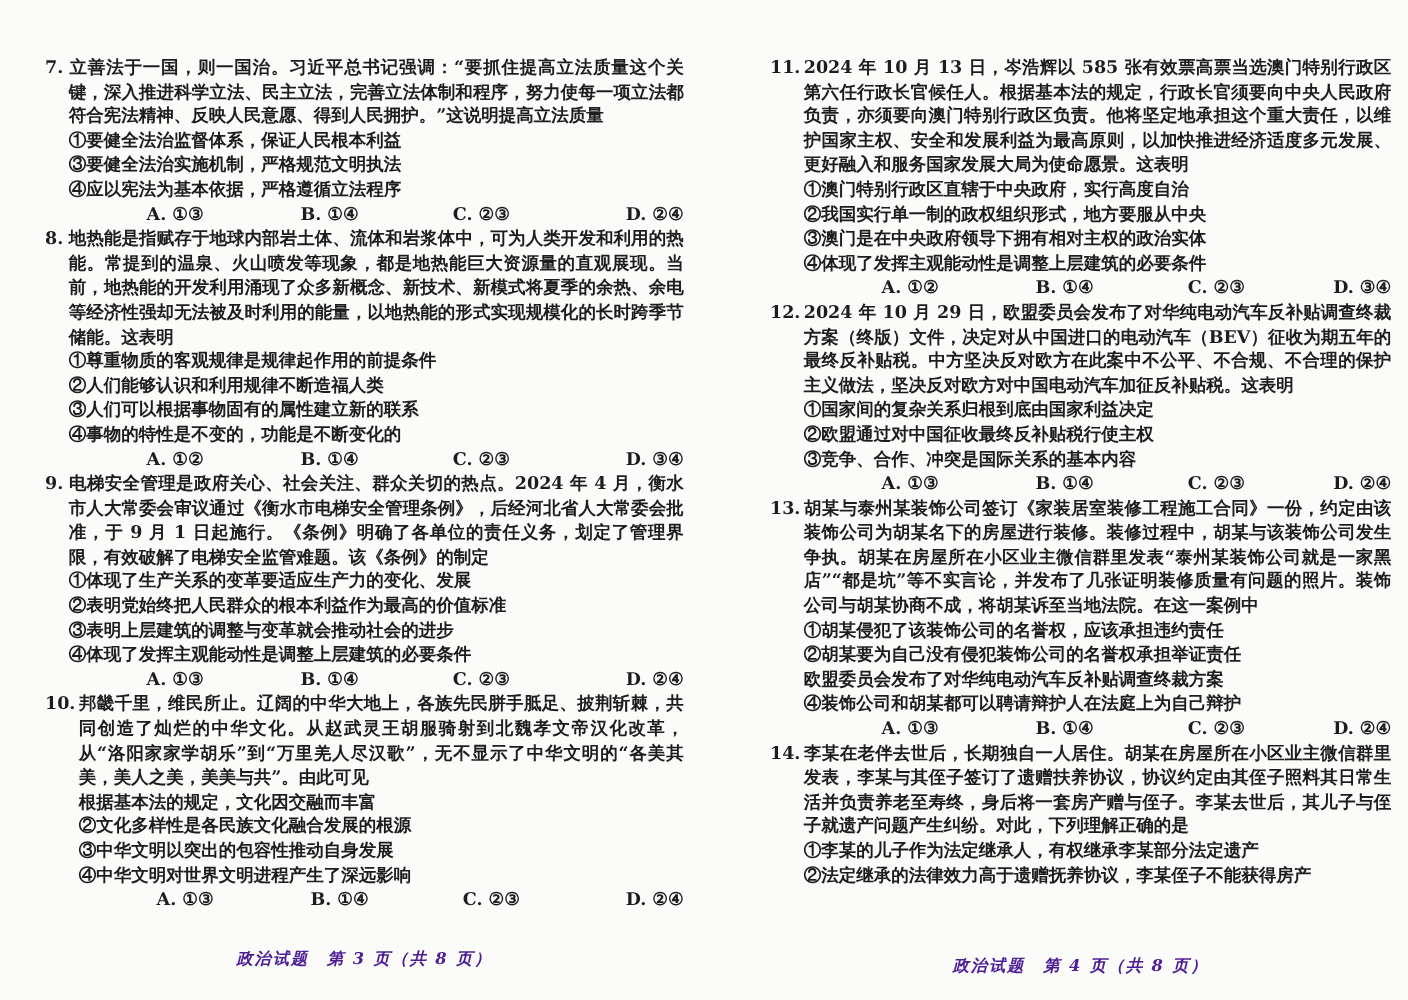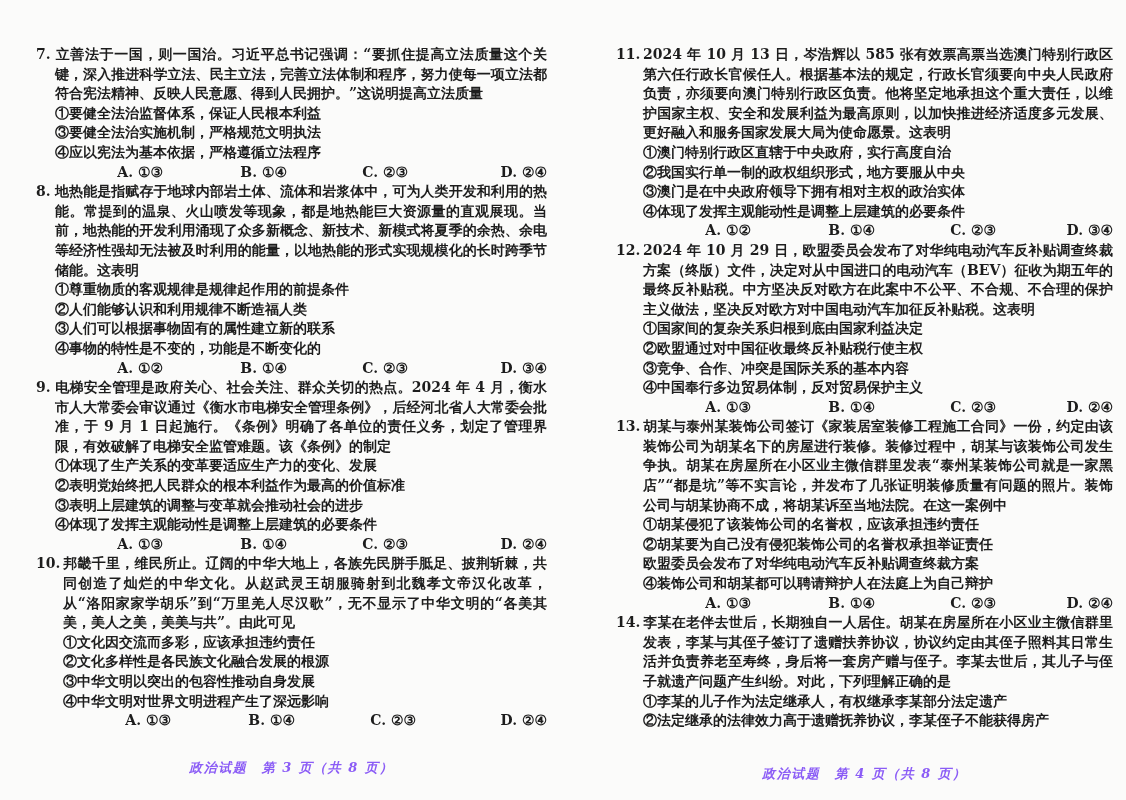--- a/index.html
+++ b/index.html
@@ -52,21 +52,21 @@
   .opt { white-space: nowrap; text-align: right; }
 
   .footer {
     position: absolute;
     font-size: 13px;
     line-height: 16px;
     font-style: italic;
     font-weight: 600;
     letter-spacing: 1.5px;
     text-align: center;
-    color: #8b5cf6;
+    color: #4c1d95;
   }
   #footer-left  { left: 36px;  width: 511px; top: 760px; }
   #footer-right { left: 616px; width: 497px; top: 766px; }
 </style>
 </head>
 <body>
 
 <div class="page" id="page-left">
     <div class="question q1">
       <p class="stem"><span class="qnum">7.</span><span class="qtext">立善法于一国，则一国治。习近平总书记强调：“要抓住提高立法质量这个关键，深入推进科学立法、民主立法，完善立法体制和程序，努力使每一项立法都符合宪法精神、反映人民意愿、得到人民拥护。”这说明提高立法质量</span></p>
@@ -101,21 +101,21 @@
       <div class="statement">④体现了发挥主观能动性是调整上层建筑的必要条件</div>
       <div class="opts">
         <span class="opt">A. ①③</span>
         <span class="opt">B. ①④</span>
         <span class="opt">C. ②③</span>
         <span class="opt">D. ②④</span>
       </div>
     </div>
     <div class="question q2">
       <p class="stem"><span class="qnum">10.</span><span class="qtext">邦畿千里，维民所止。辽阔的中华大地上，各族先民胼手胝足、披荆斩棘，共同创造了灿烂的中华文化。从赵武灵王胡服骑射到北魏孝文帝汉化改革，从“洛阳家家学胡乐”到“万里羌人尽汉歌”，无不显示了中华文明的“各美其美，美人之美，美美与共”。由此可见</span></p>
-      <div class="statement">①文化因交流而多彩，应该承担违约责任</div>
+      <div class="statement">根据基本法的规定，文化因交融而丰富</div>
       <div class="statement">②文化多样性是各民族文化融合发展的根源</div>
       <div class="statement">③中华文明以突出的包容性推动自身发展</div>
       <div class="statement">④中华文明对世界文明进程产生了深远影响</div>
       <div class="opts">
         <span class="opt">A. ①③</span>
         <span class="opt">B. ①④</span>
         <span class="opt">C. ②③</span>
         <span class="opt">D. ②④</span>
       </div>
     </div>
@@ -133,21 +133,20 @@
         <span class="opt">B. ①④</span>
         <span class="opt">C. ②③</span>
         <span class="opt">D. ③④</span>
       </div>
     </div>
     <div class="question q2">
       <p class="stem"><span class="qnum">12.</span><span class="qtext">2024 年 10 月 29 日，欧盟委员会发布了对华纯电动汽车反补贴调查终裁方案（终版）文件，决定对从中国进口的电动汽车（BEV）征收为期五年的最终反补贴税。中方坚决反对欧方在此案中不公平、不合规、不合理的保护主义做法，坚决反对欧方对中国电动汽车加征反补贴税。这表明</span></p>
       <div class="statement">①国家间的复杂关系归根到底由国家利益决定</div>
       <div class="statement">②欧盟通过对中国征收最终反补贴税行使主权</div>
       <div class="statement">③竞争、合作、冲突是国际关系的基本内容</div>
-      <div class="statement">④中国奉行多边贸易体制，反对贸易保护主义</div>
       <div class="opts">
         <span class="opt">A. ①③</span>
         <span class="opt">B. ①④</span>
         <span class="opt">C. ②③</span>
         <span class="opt">D. ②④</span>
       </div>
     </div>
     <div class="question q2">
       <p class="stem"><span class="qnum">13.</span><span class="qtext">胡某与泰州某装饰公司签订《家装居室装修工程施工合同》一份，约定由该装饰公司为胡某名下的房屋进行装修。装修过程中，胡某与该装饰公司发生争执。胡某在房屋所在小区业主微信群里发表“泰州某装饰公司就是一家黑店”“都是坑”等不实言论，并发布了几张证明装修质量有问题的照片。装饰公司与胡某协商不成，将胡某诉至当地法院。在这一案例中</span></p>
       <div class="statement">①胡某侵犯了该装饰公司的名誉权，应该承担违约责任</div>

